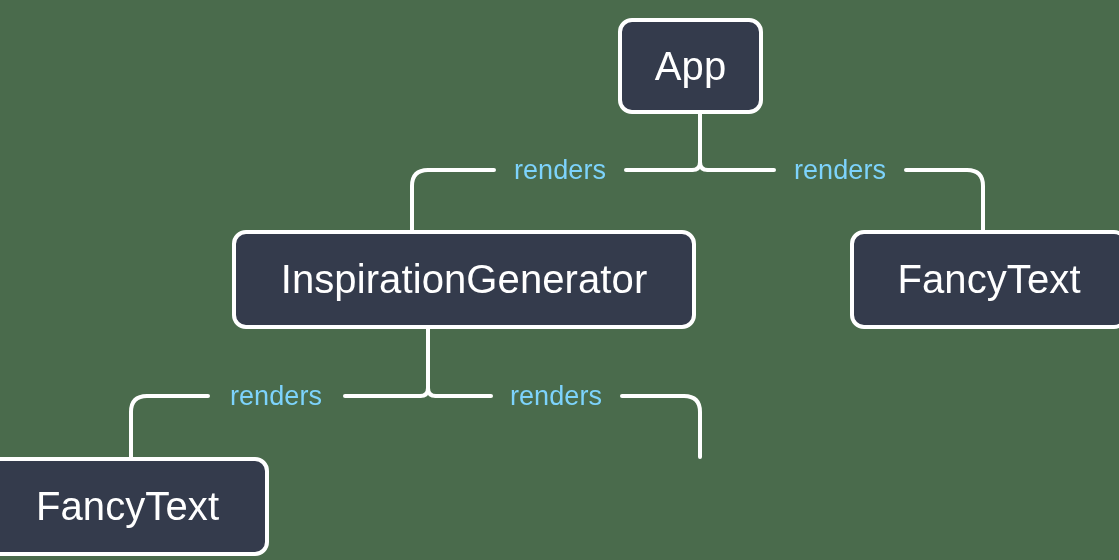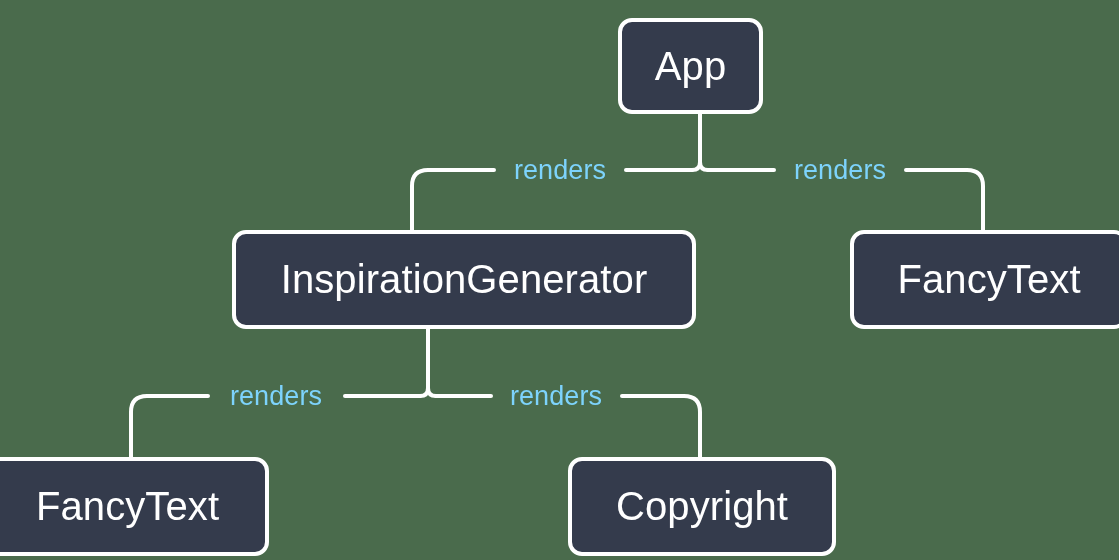--- a/index.html
+++ b/index.html
@@ -134,17 +134,14 @@
   </div>
 
   <div class="node-box" id="node-fancytext-right">
     <span class="node-label">FancyText</span>
   </div>
 
   <div class="node-box" id="node-fancytext-left">
     <span class="node-label">FancyText</span>
   </div>
 
-  <div class="node-box" id="node-copyright">
-    <span class="node-label">Copyright</span>
-  </div>
 
 </div>
 
 </body></html>

